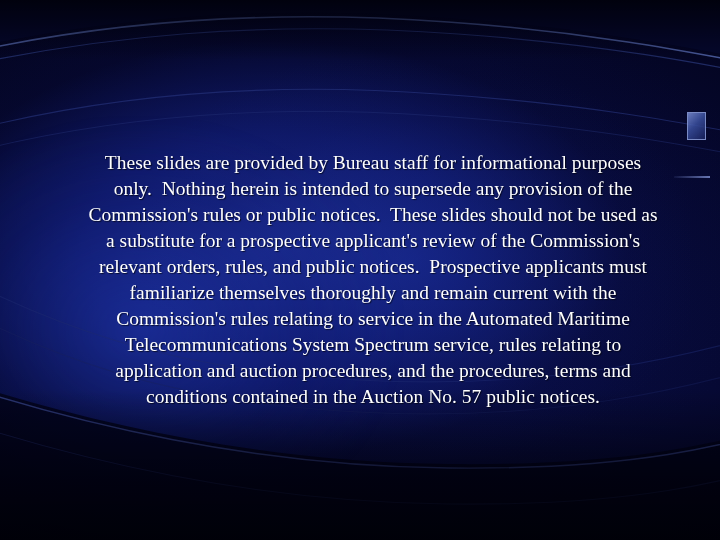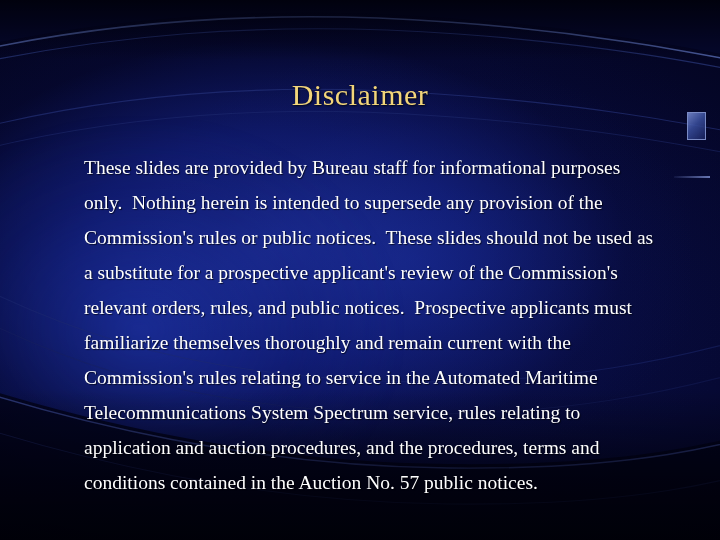--- a/index.html
+++ b/index.html
@@ -95,22 +95,22 @@
     letter-spacing: 0.5px;
     text-shadow: 1px 1px 2px rgba(0,0,0,0.8);
   }
   .body-text {
     position: absolute;
     top: 150px;
     left: 84px;
     width: 578px;
     color: #ffffff;
     font-size: 19.5px;
-    line-height: 35px;
-    text-align: left;
+    line-height: 26px;
+    text-align: center;
     text-shadow: 1px 1px 1px rgba(0,0,0,0.65);
     white-space: pre-wrap;
   }
 </style>
 </head>
 <body>
 
 <div id="slide">
 
   <div class="glow-center"></div>
@@ -145,17 +145,16 @@
       <path d="M0,58 C150,110 330,150 520,152 C700,154 800,132 900,98" fill="none" stroke="#2a3680" stroke-width="1.1" opacity="0.4"></path>
     </svg>
   </div>
 
   <div class="dark-top"></div>
   <div class="dark-bottom"></div>
 
   <div class="ornament-box"></div>
   <div class="ornament-line"></div>
 
-  <div class="title">Disclaimer</div>
 
   <div class="body-text">These slides are provided by Bureau staff for informational purposes only.  Nothing herein is intended to supersede any provision of the Commission's rules or public notices.  These slides should not be used as a substitute for a prospective applicant's review of the Commission's relevant orders, rules, and public notices.  Prospective applicants must familiarize themselves thoroughly and remain current with the Commission's rules relating to service in the Automated Maritime Telecommunications System Spectrum service, rules relating to application and auction procedures, and the procedures, terms and conditions contained in the Auction No. 57 public notices.</div>
 
 </div>
 
 </body></html>

